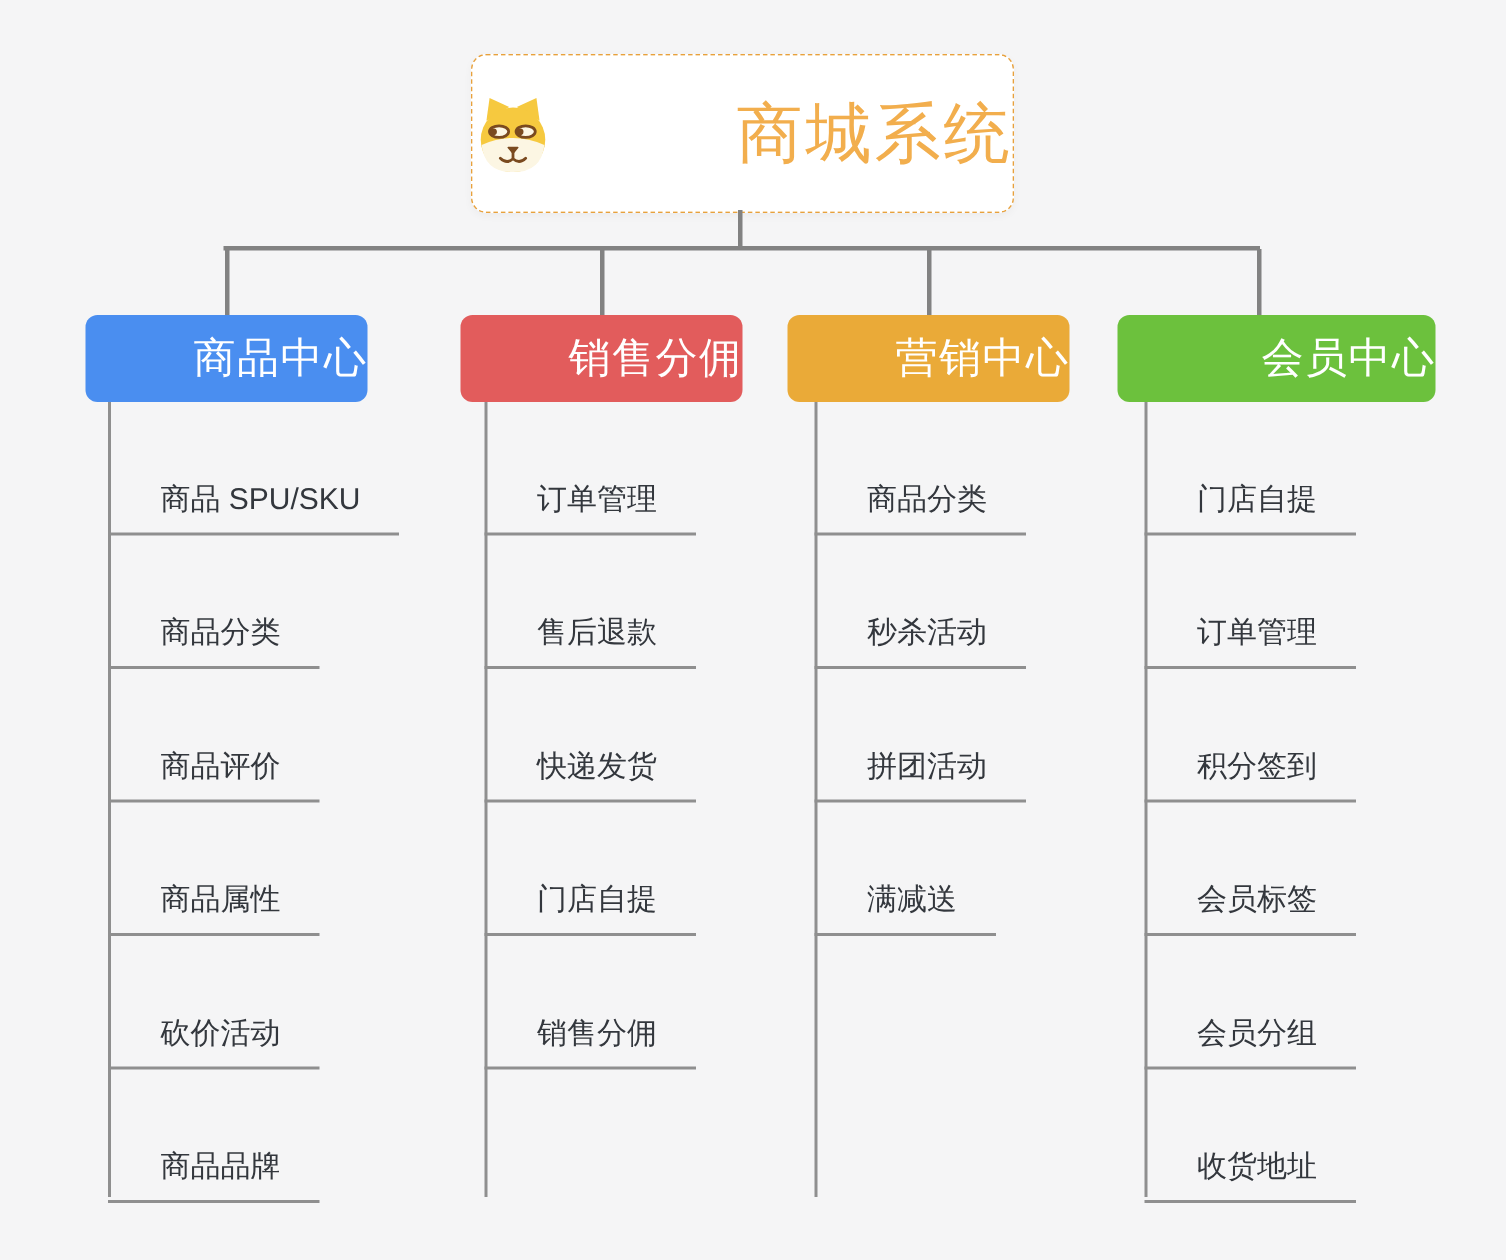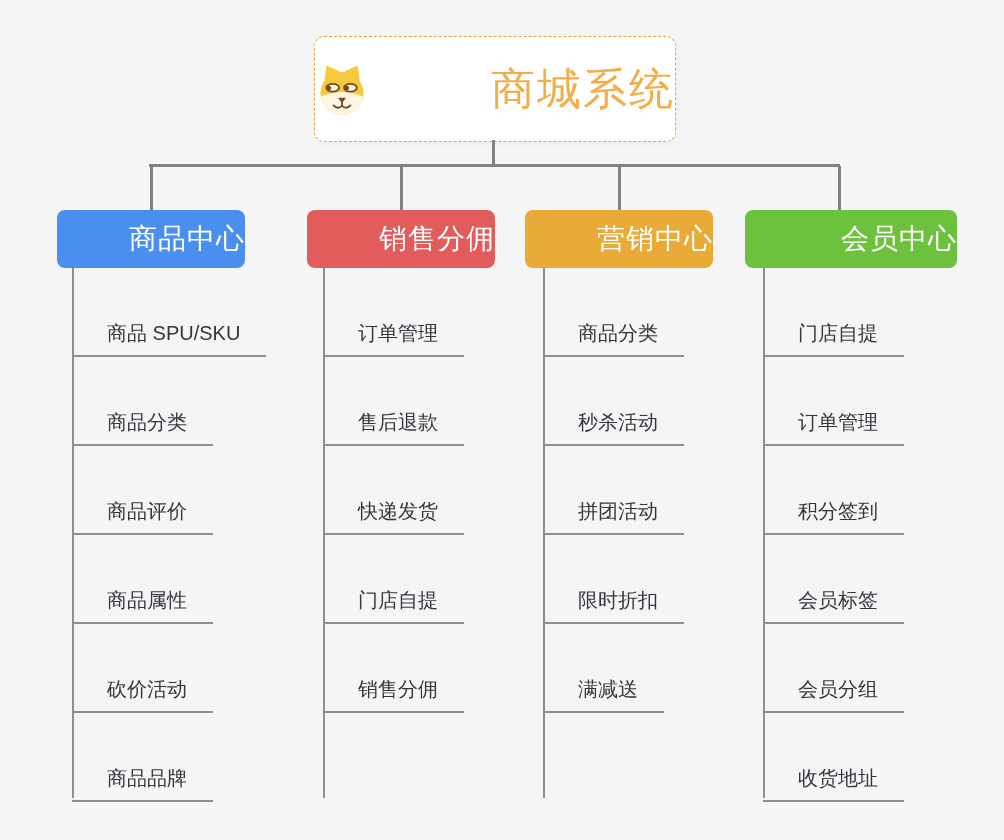--- a/index.html
+++ b/index.html
@@ -169,23 +169,20 @@
         <div class="leaf-row">
           <span class="leaf-label">商品分类</span>
         </div>
         <div class="leaf-row">
           <span class="leaf-label">秒杀活动</span>
         </div>
         <div class="leaf-row">
           <span class="leaf-label">拼团活动</span>
         </div>
         <div class="leaf-row">
-          <span class="leaf-label">限时折扣</span>
-        </div>
-        <div class="leaf-row">
           <span class="leaf-label">满减送</span>
         </div>
       </div>
       <div class="drop-connector" style="left: 837.5px;"></div>
       <div class="branch-node" style="left: 745px; background: rgb(108, 193, 61); padding-left: 24px;">
         <span>会员中心</span>
       </div>
       <div class="leaf-column" style="left: 763px;">
         <div class="vline"></div>
         <div class="leaf-row">

